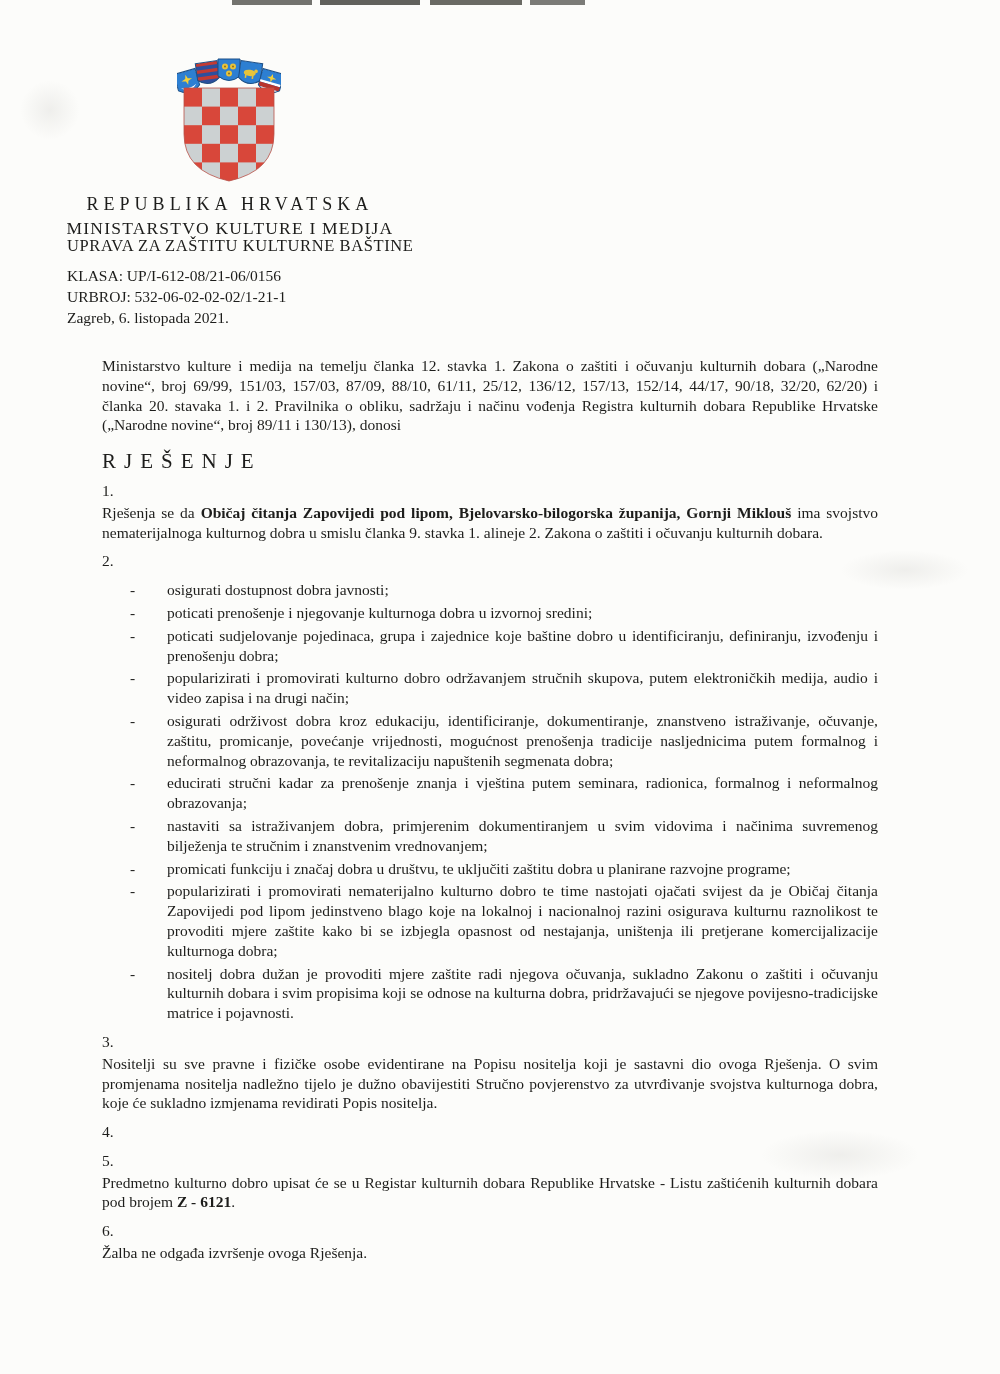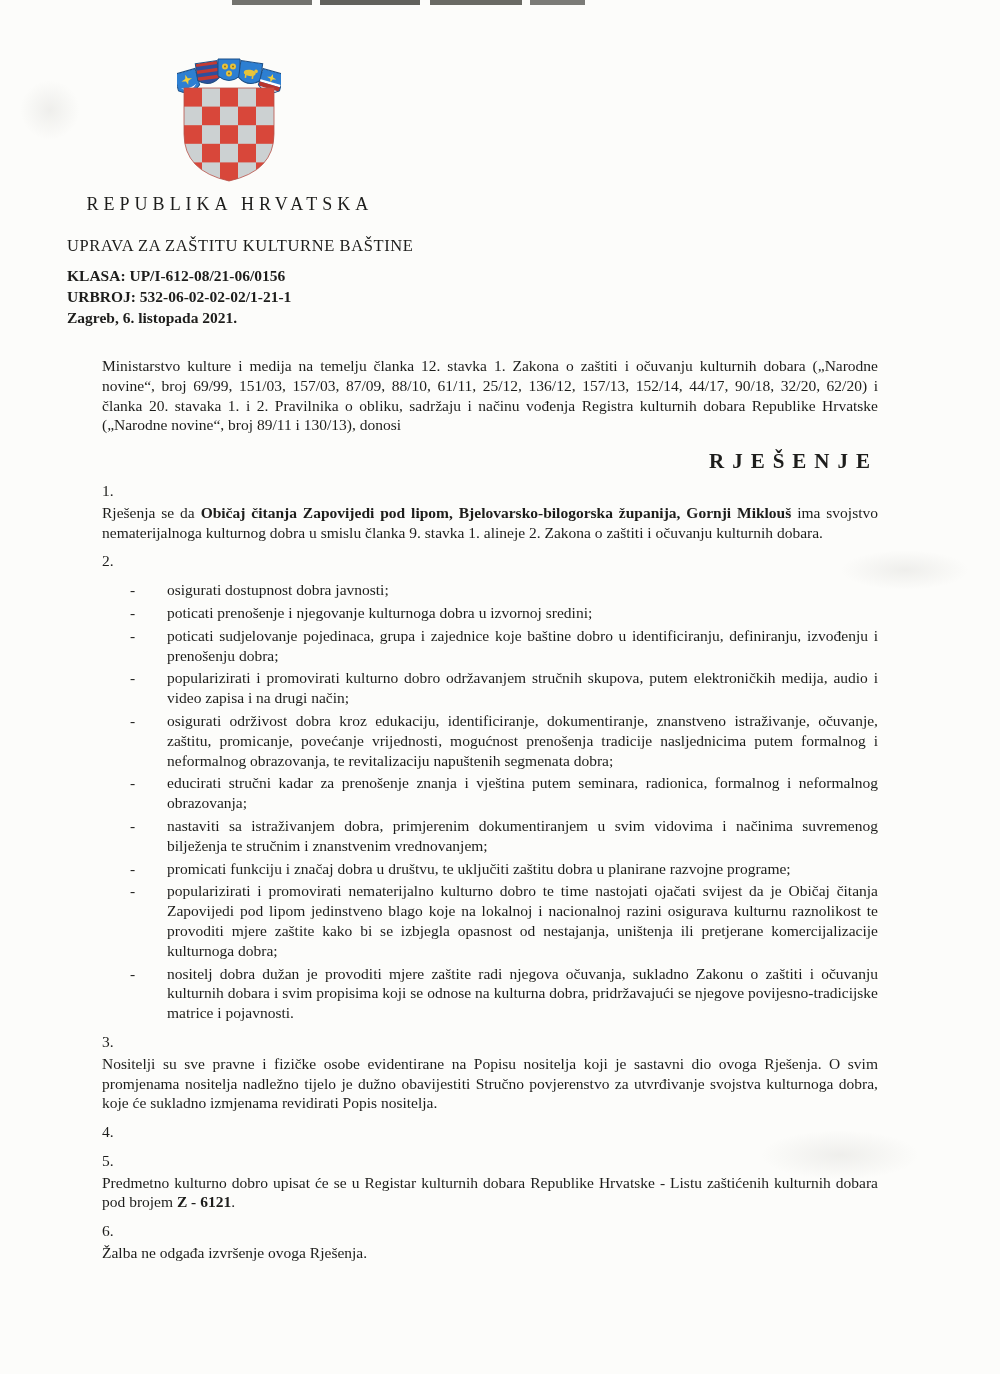--- a/index.html
+++ b/index.html
@@ -14,26 +14,26 @@
     background:radial-gradient(ellipse at center, rgba(120,118,110,0.10), rgba(120,118,110,0) 70%); }
 
   .crest { position:absolute; left:177px; top:58px; }
 
   .hdr-center { position:absolute; left:65px; top:192px; width:330px; text-align:center; }
   .country  { font-size:18px; letter-spacing:5px; line-height:24px; white-space:nowrap; }
   .ministry { font-size:17.5px; letter-spacing:1.2px; line-height:25px; white-space:nowrap; }
 
   .hdr-left { position:absolute; left:67px; top:236px; }
   .directorate { font-size:16.5px; letter-spacing:0.6px; margin-bottom:9px; }
-  .meta { font-size:15.5px; line-height:21px;font-weight:bold; }
+  .meta { font-size:15.5px; line-height:21px; }
 
   .body { position:absolute; left:102px; top:356px; width:776px;
           font-size:15.5px; line-height:19.8px; }
   .just { text-align:justify; margin:0; }
-  .doc-title { text-align:right; font-weight:bold; font-size:21px;
+  .doc-title { text-align:left; font-weight:normal; font-size:21px;
                letter-spacing:8px; margin:17px 0 9px 0; }
   .secnum { margin:9px 0 2px 0; }
   .bullets { margin:9px 0 2px 0; padding:0; list-style:none; }
   .bullets li { display:flex; margin:0 0 3px 0; }
   .bullets .dash { width:37px; padding-left:28px; box-sizing:content-box; flex:0 0 auto; }
   .bullets .btext { flex:1 1 auto; text-align:justify; }
   b { font-weight:bold; }
 </style>
 </head>
 <body>
@@ -124,20 +124,21 @@
         <rect x="7" y="104.4" width="18" height="18.6"></rect>
           <rect x="43" y="104.4" width="18" height="18.6"></rect>
           <rect x="79" y="104.4" width="18" height="18.6"></rect>
       </g>
     </g>
     <path d="M7,30 H97 V76 Q97,113 52,123 Q7,113 7,76 Z" fill="none" stroke="#b95148" stroke-width="0.8"></path>
   </svg>
 
   <div class="hdr-center">
     <div class="country">REPUBLIKA HRVATSKA</div>
+    <div class="ministry">MINISTARSTVO KULTURE I MEDIJA</div>
   </div>
 
   <div class="hdr-left">
     <div class="directorate">UPRAVA ZA ZAŠTITU KULTURNE BAŠTINE</div>
     <div class="meta">KLASA: UP/I-612-08/21-06/0156</div>
     <div class="meta">URBROJ: 532-06-02-02-02/1-21-1</div>
     <div class="meta">Zagreb, 6. listopada 2021.</div>
   </div>
 
   <div class="body">

